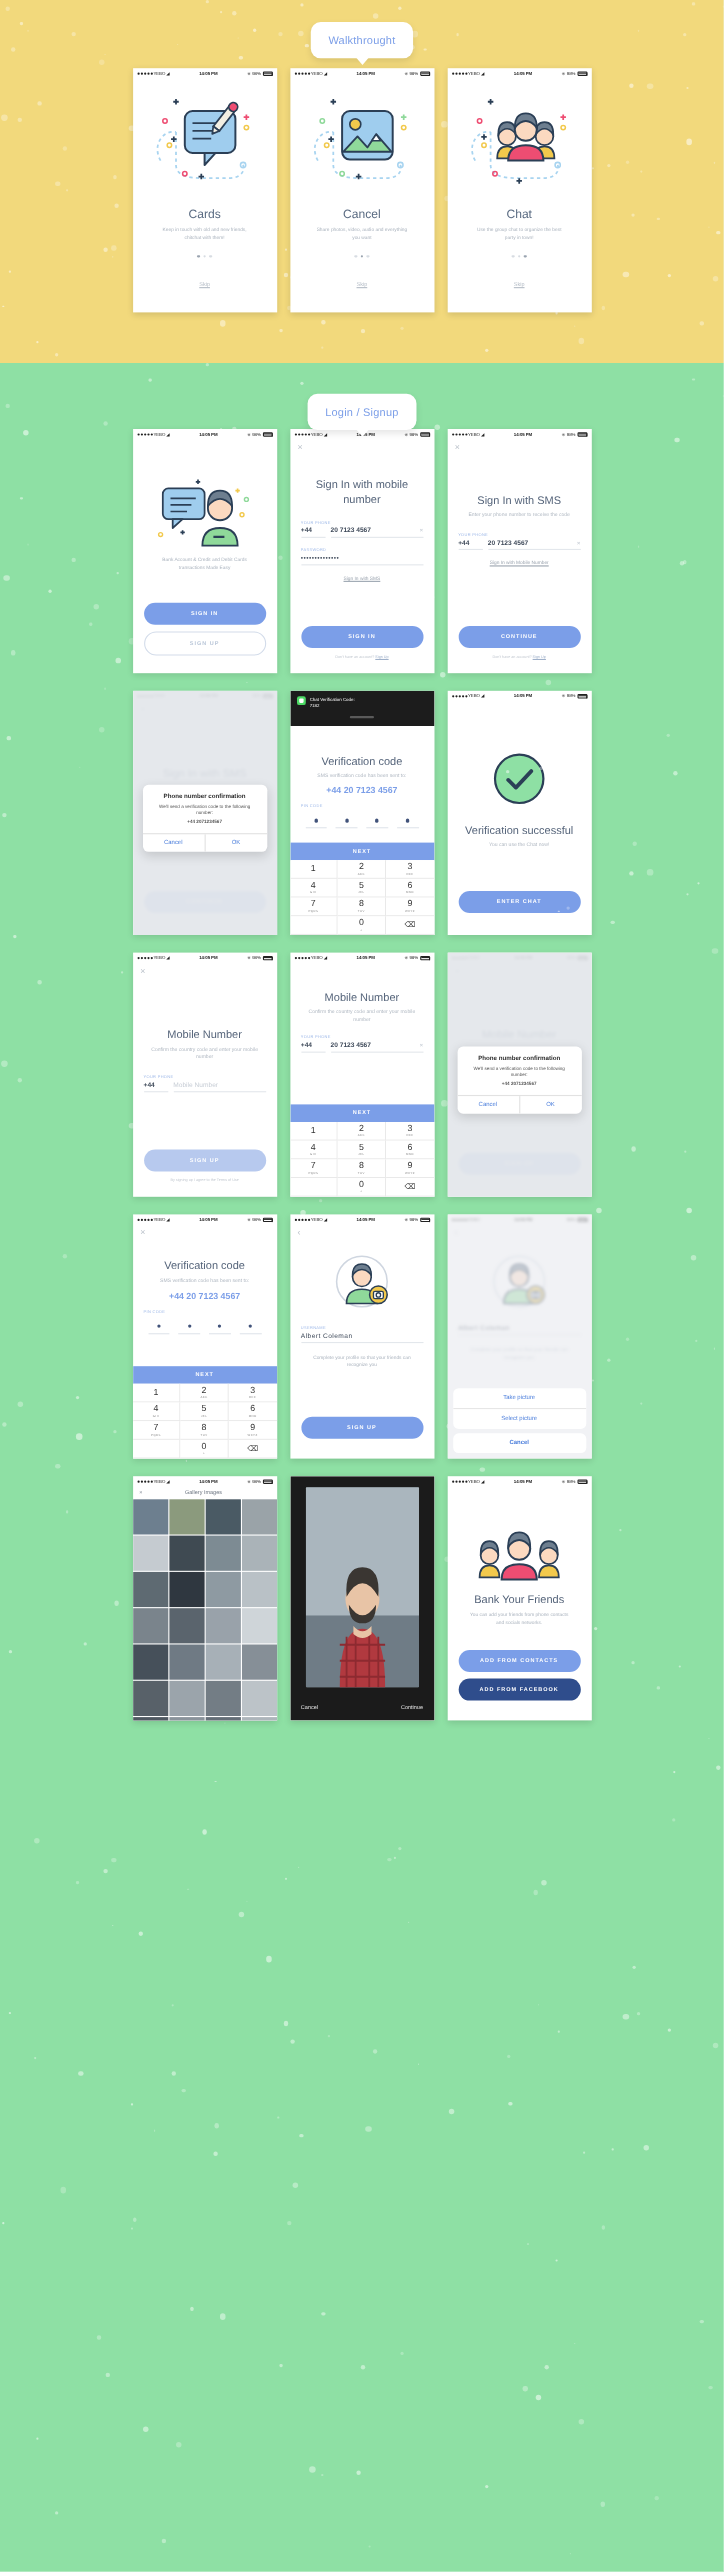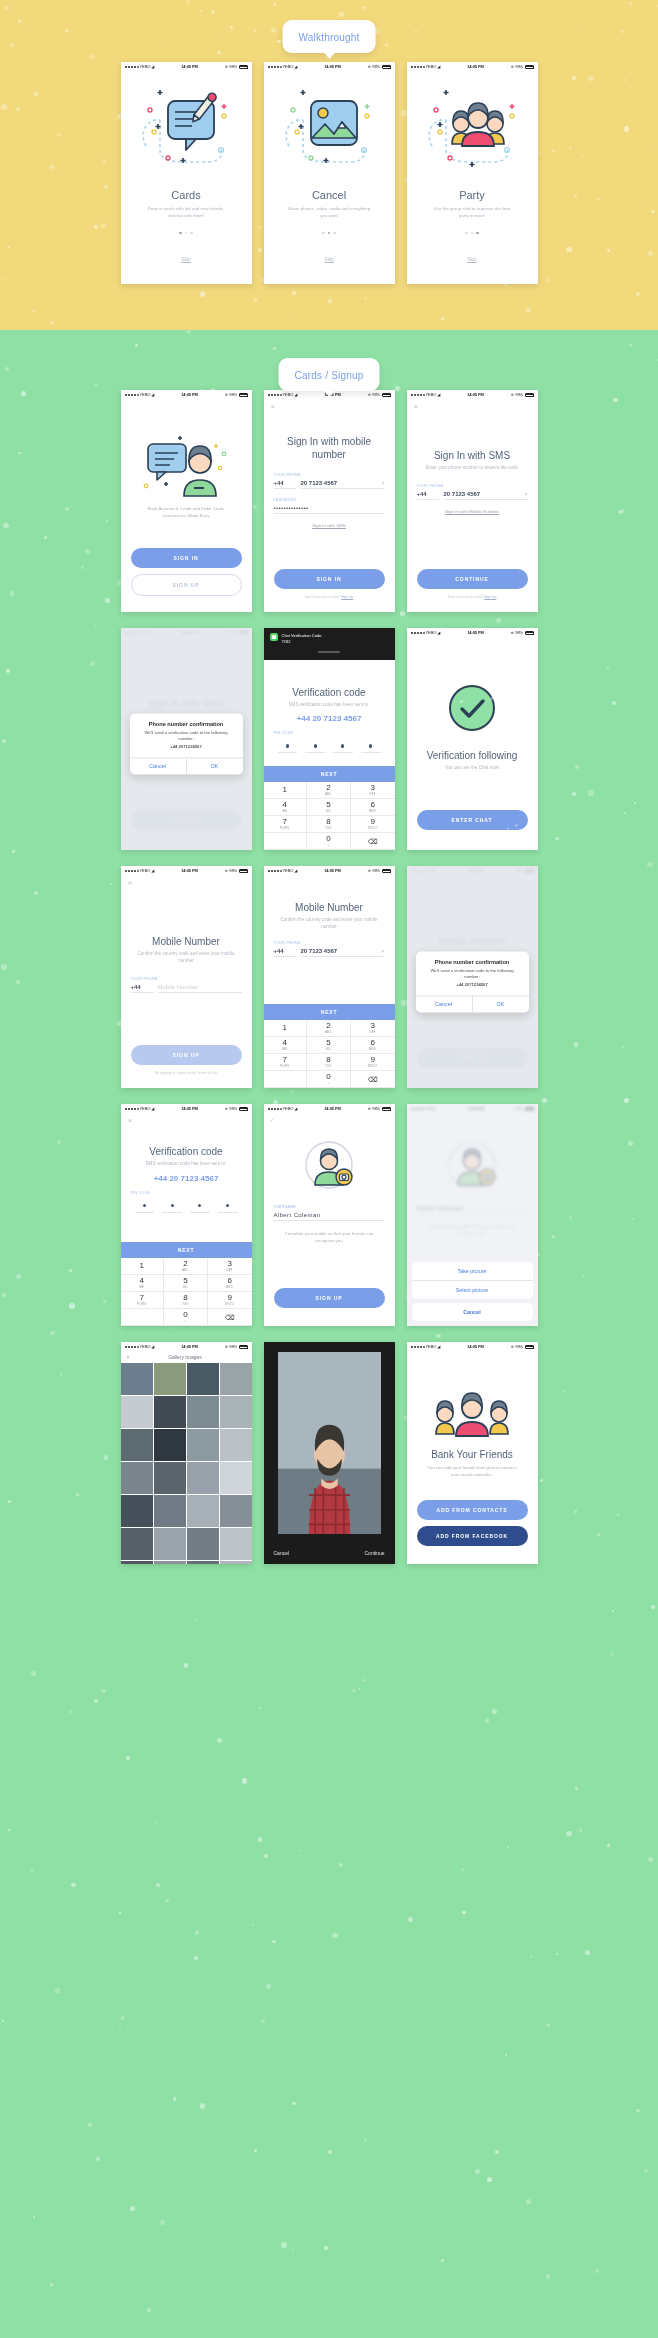--- a/index.html
+++ b/index.html
@@ -466,21 +466,21 @@
               <circle cx="12" cy="22" r="2" fill="none" stroke="#ee4d72" stroke-width="1.4"></circle>
               <circle cx="88" cy="28" r="2" fill="none" stroke="#f2c94c" stroke-width="1.4"></circle>
               <circle cx="16" cy="44" r="2" fill="none" stroke="#f2c94c" stroke-width="1.4"></circle>
               <circle cx="26" cy="70" r="2" fill="none" stroke="#ee4d72" stroke-width="1.4"></circle>
               <path d="M22 2 l0 5 M19.5 4.5 l5 0" stroke="#2b3f56" stroke-width="1.6"></path>
               <path d="M16 34 l0 5 M13.5 36.5 l5 0" stroke="#2b3f56" stroke-width="1.6"></path>
               <path d="M48 74 l0 5 M45.5 76.5 l5 0" stroke="#2b3f56" stroke-width="1.6"></path>
               <path d="M88 16 l0 5 M85.5 18.5 l5 0" stroke="#ee4d72" stroke-width="1.6"></path>
             </svg>
           </div>
-          <div class="wt-title">Party</div>
+          <div class="wt-title">Chat</div>
           <div class="wt-sub">Use the group chat to organize the best party in town!</div>
           <div class="pager">
             <i></i>
               <i></i>
               <i class="on"></i>
           </div>
           <div class="skip">Skip</div>
         </div>
       </div>
 
@@ -745,21 +745,21 @@
         <i style="left:85.0px;top:218.5px;width:5.4px;height:5.4px;opacity:0.45"></i>
         <i style="left:436.4px;top:1003.7px;width:4.8px;height:4.8px;opacity:0.61"></i>
         <i style="left:119.0px;top:1582.4px;width:1.7px;height:1.7px;opacity:0.82"></i>
         <i style="left:2.0px;top:962.9px;width:4.3px;height:4.3px;opacity:0.53"></i>
         <i style="left:126.0px;top:1425.9px;width:3.9px;height:3.9px;opacity:0.81"></i>
         <i style="left:68.5px;top:938.6px;width:3.4px;height:3.4px;opacity:0.74"></i>
         <i style="left:406.4px;top:963.6px;width:5.8px;height:5.8px;opacity:0.71"></i>
       </div>
 
     <div class="bubble" style="top:28px">
-      <span>Cards / Signup</span>
+      <span>Login / Signup</span>
     </div>
 
     <div class="row" style="padding-top:60px">
 
       <div class="phone">
         <div class="status">
           <span class="left">
             <i class="sigdot"></i>
               <i class="sigdot"></i>
               <i class="sigdot"></i>
@@ -1091,21 +1091,21 @@
               <i style="left:49.4px;top:119.9px;width:2.5px;height:2.5px;opacity:0.80"></i>
             </div>
           <div class="spacer"></div>
           <div class="art-center">
             <svg width="54" height="54" viewBox="0 0 54 54">
               <circle cx="27" cy="27" r="22" fill="#8ee0a4" stroke="#2b3f56" stroke-width="2"></circle>
               <path d="M17 28 L24 35 L38 20" fill="none" stroke="#2b3f56" stroke-width="3.4" stroke-linecap="round" stroke-linejoin="round"></path>
             </svg>
           </div>
           <div style="height:14px"></div>
-          <div class="h1">Verification following</div>
+          <div class="h1">Verification successful</div>
           <div class="sub">You can use the Chat now!</div>
           <div class="spacer"></div>
           <button class="btn">ENTER CHAT</button>
           <div style="height:14px"></div>
         </div>
       </div>
     </div>
 
     <div class="row" style="padding-top:16px">
 

